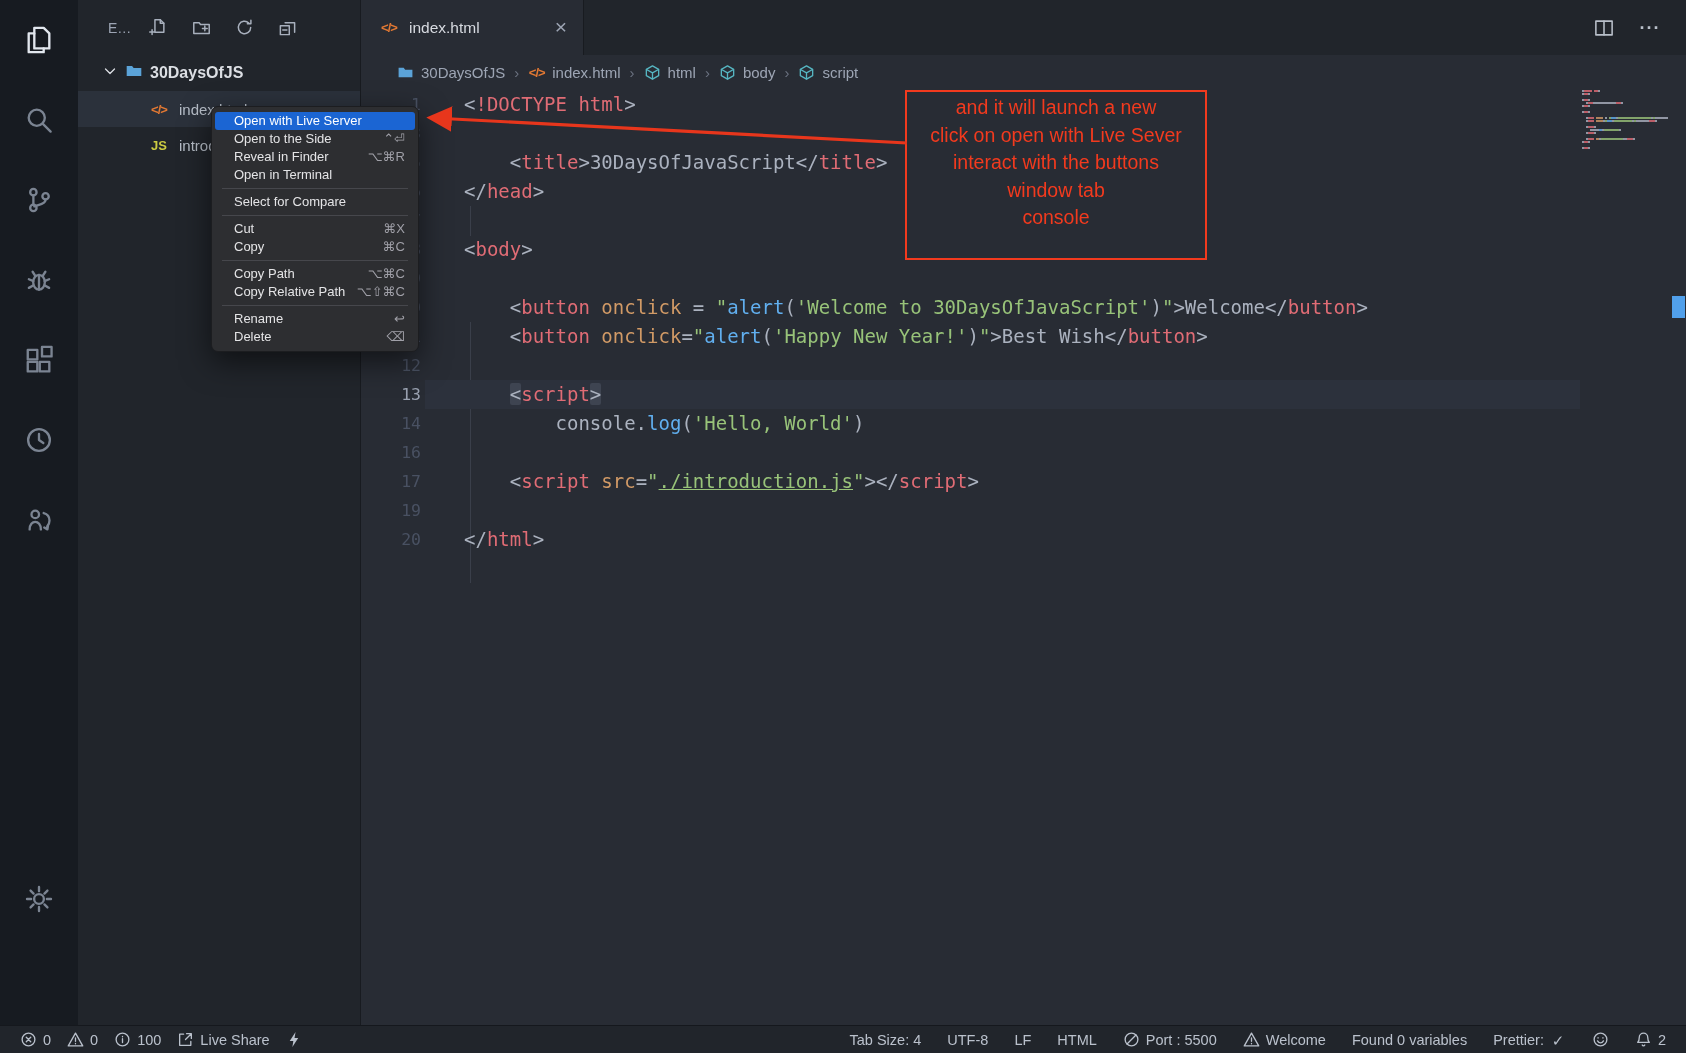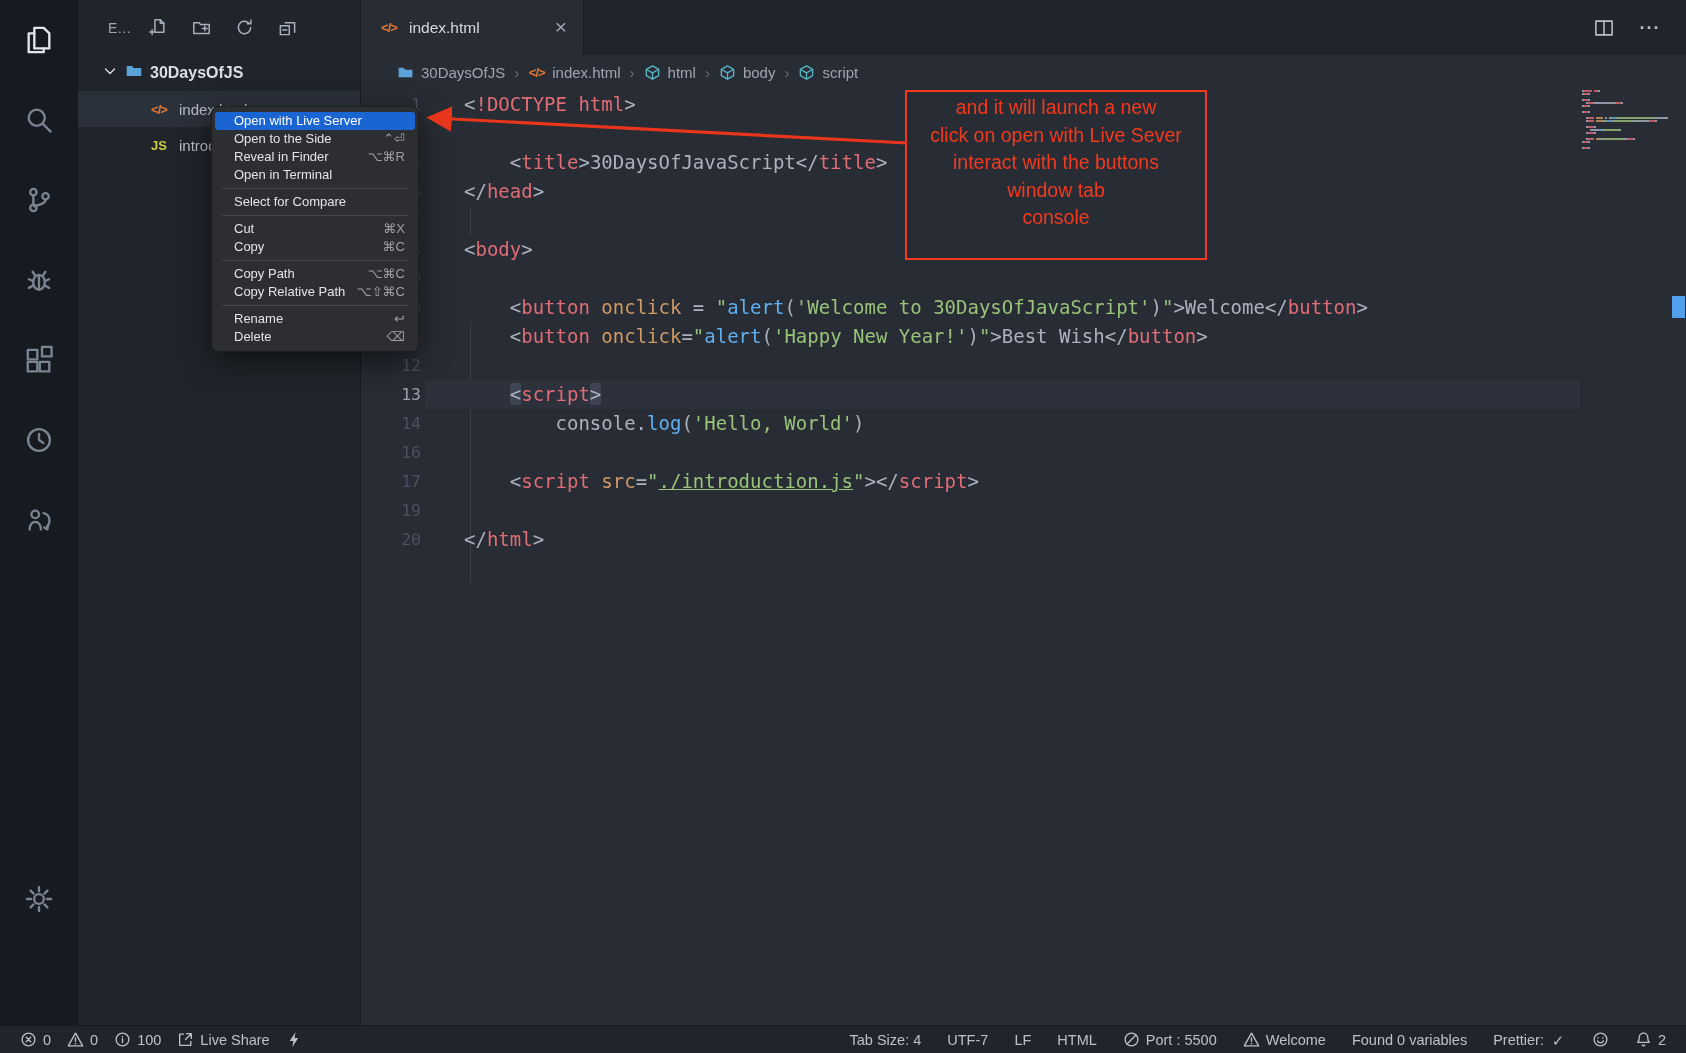--- a/index.html
+++ b/index.html
@@ -568,21 +568,21 @@
             <path d="M9 1L3.5 9.5h3.4L6 15l5.5-8.5H8z" fill="currentColor" stroke="none"></path>
           </svg>
         </span>
       </span>
     </div>
   <div class="sb-right" id="sbRight">
       <span class="sb-item">
         <span>Tab Size: 4</span>
       </span>
       <span class="sb-item">
-        <span>UTF-7</span>
+        <span>UTF-8</span>
       </span>
       <span class="sb-item">
         <span>LF</span>
       </span>
       <span class="sb-item">
         <span>HTML</span>
       </span>
       <span class="sb-item">
         <span class="icon " style="width: 17px; height: 17px;">
           <svg viewBox="0 0 16 16" width="17" height="17" fill="none" stroke="currentColor" stroke-width="1.25" stroke-linecap="round" stroke-linejoin="round">

